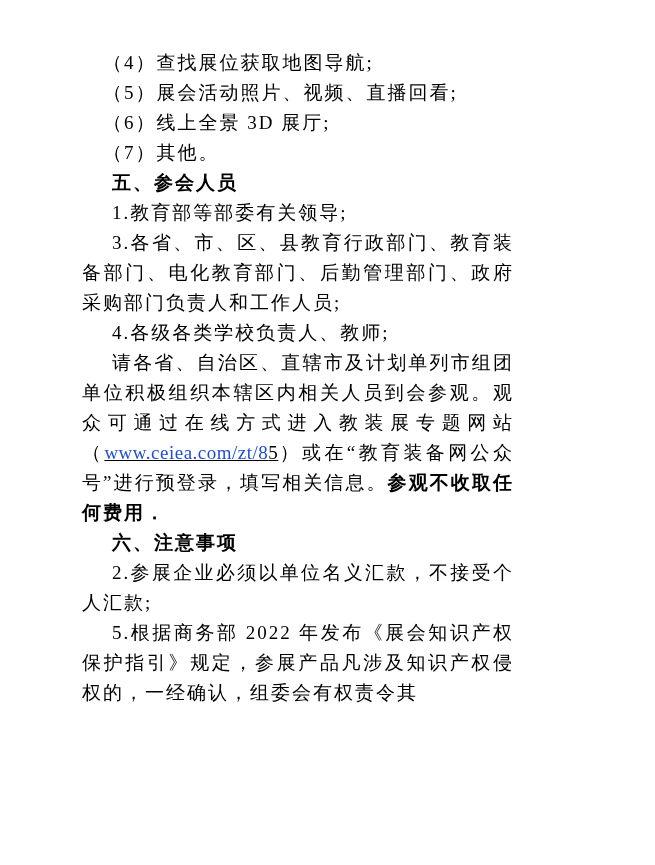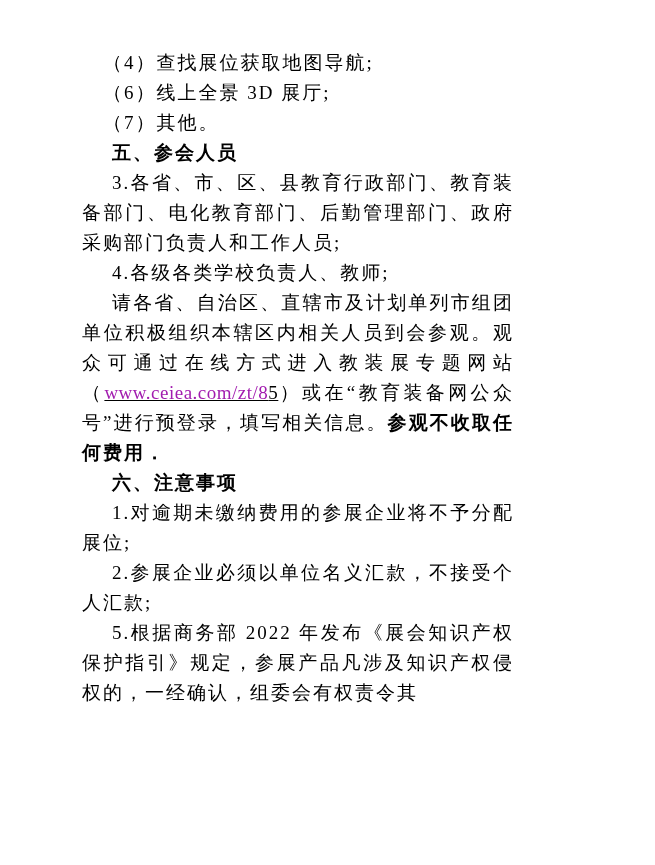--- a/index.html
+++ b/index.html
@@ -39,38 +39,39 @@
   }
   .bold-notice {
     font-family: "Liberation Sans", "DejaVu Sans", sans-serif;
     font-weight: bold;
   }
   a.link {
     text-decoration: underline;
     letter-spacing: 0.5px;
     cursor: pointer;
   }
-  .link-blue { color: #a21caf; }
+  .link-blue { color: #1d4ed8; }
   .link-black { color: #000000; }
 </style>
 </head>
 <body>
 
 <div class="page">
 
   <p class="para indent-bracket">（4）查找展位获取地图导航;</p>
+  <p class="para indent-bracket">（5）展会活动照片、视频、直播回看;</p>
   <p class="para indent-bracket">（6）线上全景 3D 展厅;</p>
   <p class="para indent-bracket">（7）其他。</p>
 
   <h2 class="heading">五、参会人员</h2>
 
+  <p class="para indent-num">1.教育部等部委有关领导;</p>
   <p class="para indent-num">3.各省、市、区、县教育行政部门、教育装备部门、电化教育部门、后勤管理部门、政府采购部门负责人和工作人员;</p>
   <p class="para indent-num">4.各级各类学校负责人、教师;</p>
 
   <p class="para indent-body"><span>请各省、自治区、直辖市及计划单列市组团单位积极组织本辖区内相关人员到会参观。观众可通过在线方式进入教装展专题网站（</span><a class="link"><span class="link-blue">www.ceiea.com/zt/8</span><span class="link-black">5</span></a><span>）或在“教育装备网公众号”进行预登录，填写相关信息。</span><span class="bold-notice">参观不收取任何费用．</span></p>
 
   <h2 class="heading">六、注意事项</h2>
 
-  <p class="para indent-num">1.对逾期未缴纳费用的参展企业将不予分配展位;</p>
   <p class="para indent-num">2.参展企业必须以单位名义汇款，不接受个人汇款;</p>
   <p class="para indent-num">5.根据商务部 2022 年发布《展会知识产权保护指引》规定，参展产品凡涉及知识产权侵权的，一经确认，组委会有权责令其</p>
 
 </div>
 
 </body></html>

